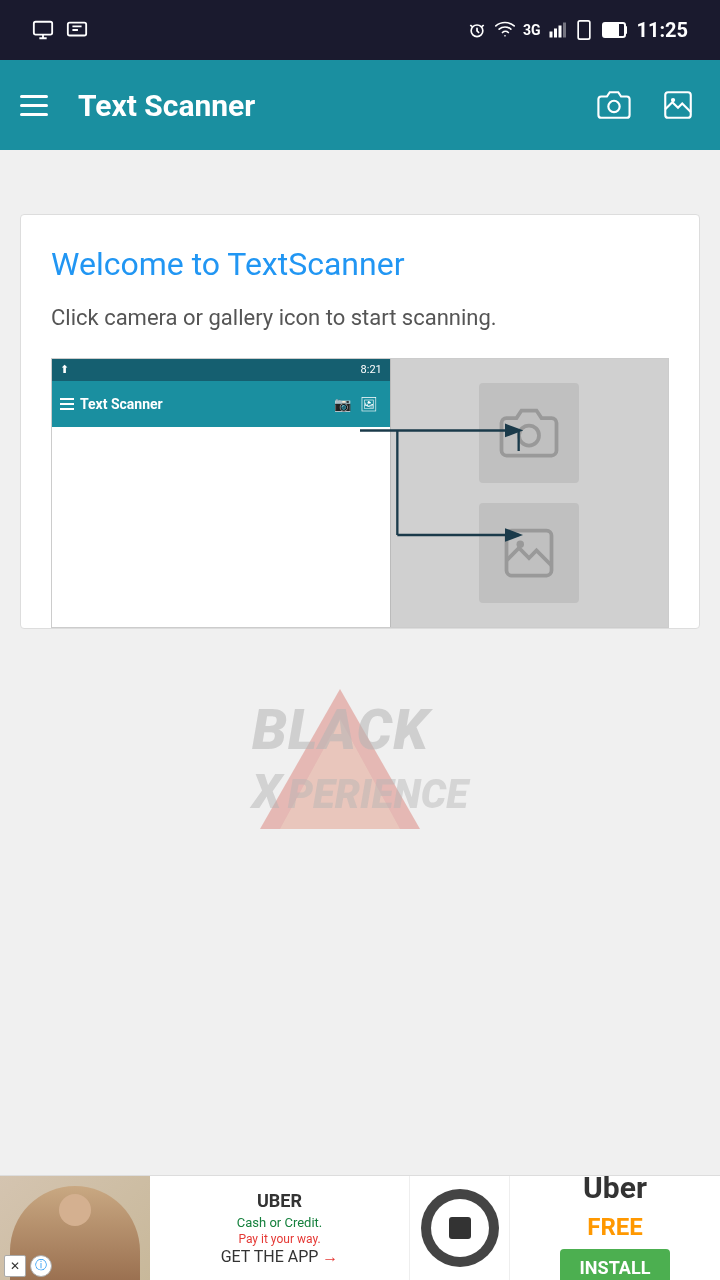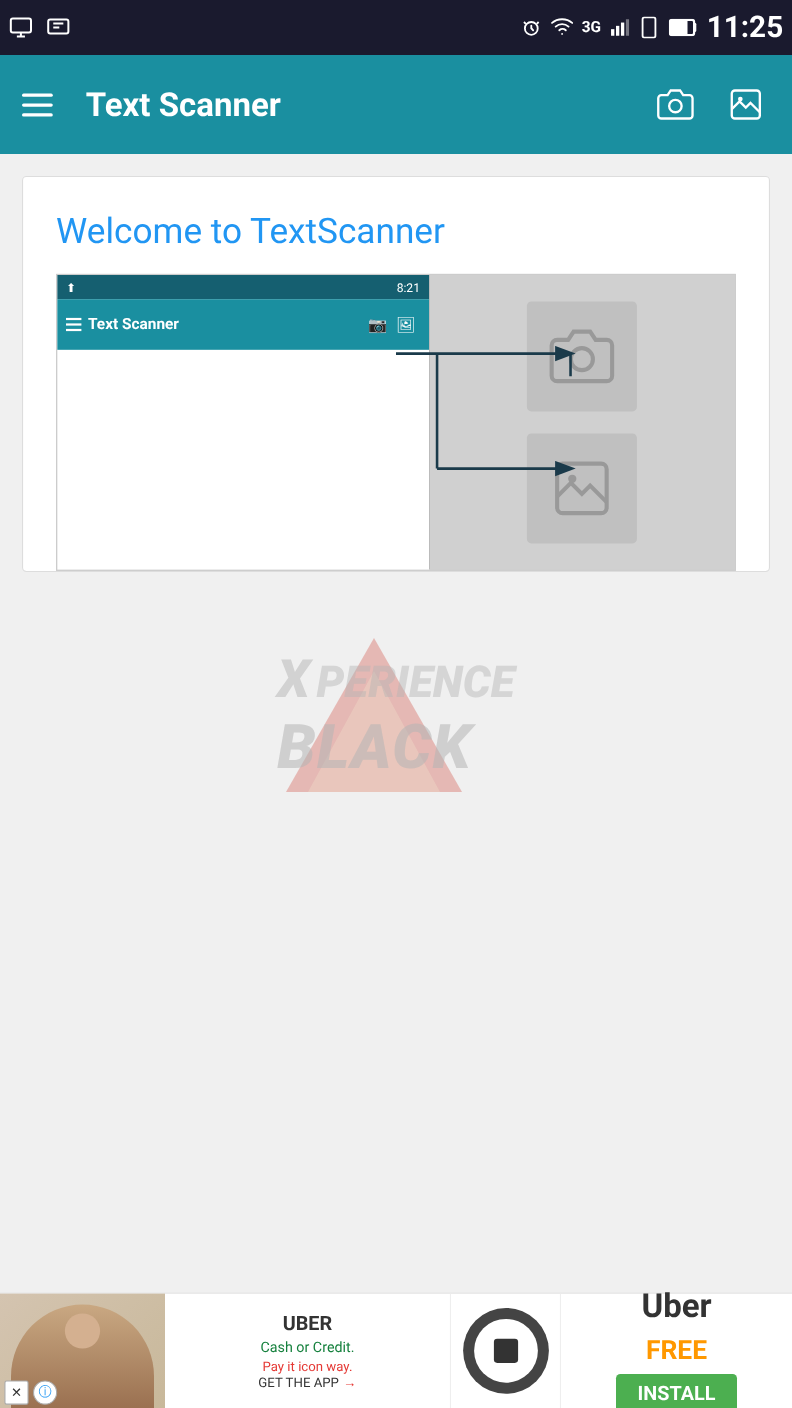--- a/index.html
+++ b/index.html
@@ -8,42 +8,42 @@
       height: 1280px;
       font-family: 'Roboto', Arial, sans-serif;
       background: #f0f0f0;
       overflow: hidden;
       position: relative;
     }
 
     
     .status-bar {
       width: 720px;
-      height: 50px;
+      height: 60px;
       background: #1a1a2e;
       display: flex;
       align-items: center;
       justify-content: space-between;
-      padding: 0 8px;
+      padding: 0 32px;
     }
     .status-bar-left {
       display: flex;
       align-items: center;
       gap: 12px;
     }
     .status-bar-right {
       display: flex;
       align-items: center;
       gap: 8px;
       color: white;
       font-size: 18px;
     }
     .status-time {
       color: white;
-      font-size: 27px;
+      font-size: 20px;
       font-weight: bold;
     }
 
     
     .app-bar {
       width: 720px;
       height: 90px;
       background: #1a8fa0;
       display: flex;
       align-items: center;
@@ -79,20 +79,21 @@
       height: 3px;
       background: white;
       border-radius: 2px;
     }
 
     
     .main-content {
       width: 720px;
       background: #f0f0f0;
       padding: 20px;
+      margin-top: 44px;
     }
 
     
     .welcome-card {
       background: white;
       border: 1px solid #ddd;
       border-radius: 4px;
       padding: 30px 30px 0 30px;
       overflow: hidden;
     }
@@ -285,21 +286,21 @@
       font-size: 13px;
       color: #15803d;
     }
     .ad-uber-link {
       font-size: 12px;
       color: #E53935;
       margin-top: 2px;
     }
     .ad-uber-cta {
       margin-top: 1px;
-      font-size: 12px;
+      font-size: 16px;
       color: #888;
       display: flex;
       align-items: center;
       gap: 4px;
     }
     .ad-uber-cta span {
       color: #333;
     }
     .ad-right {
       flex: 1;
@@ -402,20 +403,21 @@
       <path d="M3 15l5-5 4 4 3-3 6 6" stroke="white" stroke-width="1.5" fill="none"></path>
       <circle cx="8.5" cy="8.5" r="1.5" fill="white"></circle>
     </svg>
   </div>
 </div>
 
 <div class="main-content">
 
   <div class="welcome-card">
     <div class="welcome-title">Welcome to TextScanner</div>
+    <div class="welcome-desc">Click camera or gallery icon to start scanning.</div>
 
     <div class="tutorial-img">
 
       <div class="tutorial-img-inner">
         <div class="mini-status-bar">
           <span class="mini-status-text">⬆</span>
           <span class="mini-status-text">8:21</span>
         </div>
         <div class="mini-appbar">
           <div class="mini-hamburger">
@@ -462,47 +464,47 @@
   </div>
 </div>
 
 <div class="watermark-area">
   <div class="watermark-text">
 
     <svg width="200" height="160" style="position:absolute;top:50%;left:50%;transform:translate(-60%,-50%);z-index:0;">
       <polygon points="100,10 180,150 20,150" fill="rgba(210,80,70,0.35)"></polygon>
       <polygon points="100,40 160,150 40,150" fill="rgba(240,220,200,0.4)"></polygon>
     </svg>
+    <div style="position:relative;z-index:1;display:flex;align-items:baseline;gap:2px;">
+      <span style="font-size:56px;font-weight:900;color:rgba(180,180,180,0.55);font-style:italic;letter-spacing:1px;">BLACK</span>
+    </div>
     <div style="position:relative;z-index:1;">
       <span style="font-size:48px;font-weight:900;color:rgba(180,180,180,0.5);font-style:italic;letter-spacing:2px;">X</span>
       <span style="font-size:40px;font-weight:900;color:rgba(180,180,180,0.45);font-style:italic;">PERIENCE</span>
     </div>
-    <div style="position:relative;z-index:1;display:flex;align-items:baseline;gap:2px;">
-      <span style="font-size:56px;font-weight:900;color:rgba(180,180,180,0.55);font-style:italic;letter-spacing:1px;">BLACK</span>
-    </div>
   </div>
 </div>
 
 <div class="ad-banner">
 
   <div class="people-placeholder">
 
     <div style="position:absolute;bottom:0;left:10px;width:130px;height:95px;background:linear-gradient(to bottom,#c9a882,#9a7050);border-radius:65px 65px 0 0;overflow:hidden;">
       <div style="position:absolute;top:8px;left:50%;transform:translateX(-50%);width:32px;height:32px;background:#d4b090;border-radius:50%;"></div>
     </div>
     <div class="ad-image-overlay">
       <div class="ad-x-btn">✕</div>
       <div class="ad-i-btn">ⓘ</div>
     </div>
   </div>
 
   <div class="ad-center">
     <div class="ad-uber-title">UBER</div>
     <div class="ad-uber-sub">Cash or Credit.</div>
-    <div class="ad-uber-link">Pay it icon way.</div>
+    <div class="ad-uber-link">Pay it your way.</div>
     <div class="ad-uber-cta">
       <span>GET THE APP</span>
       <span style="color:#E53935;">→</span>
     </div>
   </div>
 
   <div style="width:100px;height:105px;display:flex;align-items:center;justify-content:center;border-right:1px solid #eee;">
     <div style="width:78px;height:78px;border-radius:50%;background:#444;display:flex;align-items:center;justify-content:center;">
       <div style="width:58px;height:58px;border-radius:50%;background:white;display:flex;align-items:center;justify-content:center;">
         <div style="width:22px;height:22px;background:#333;border-radius:3px;"></div>

